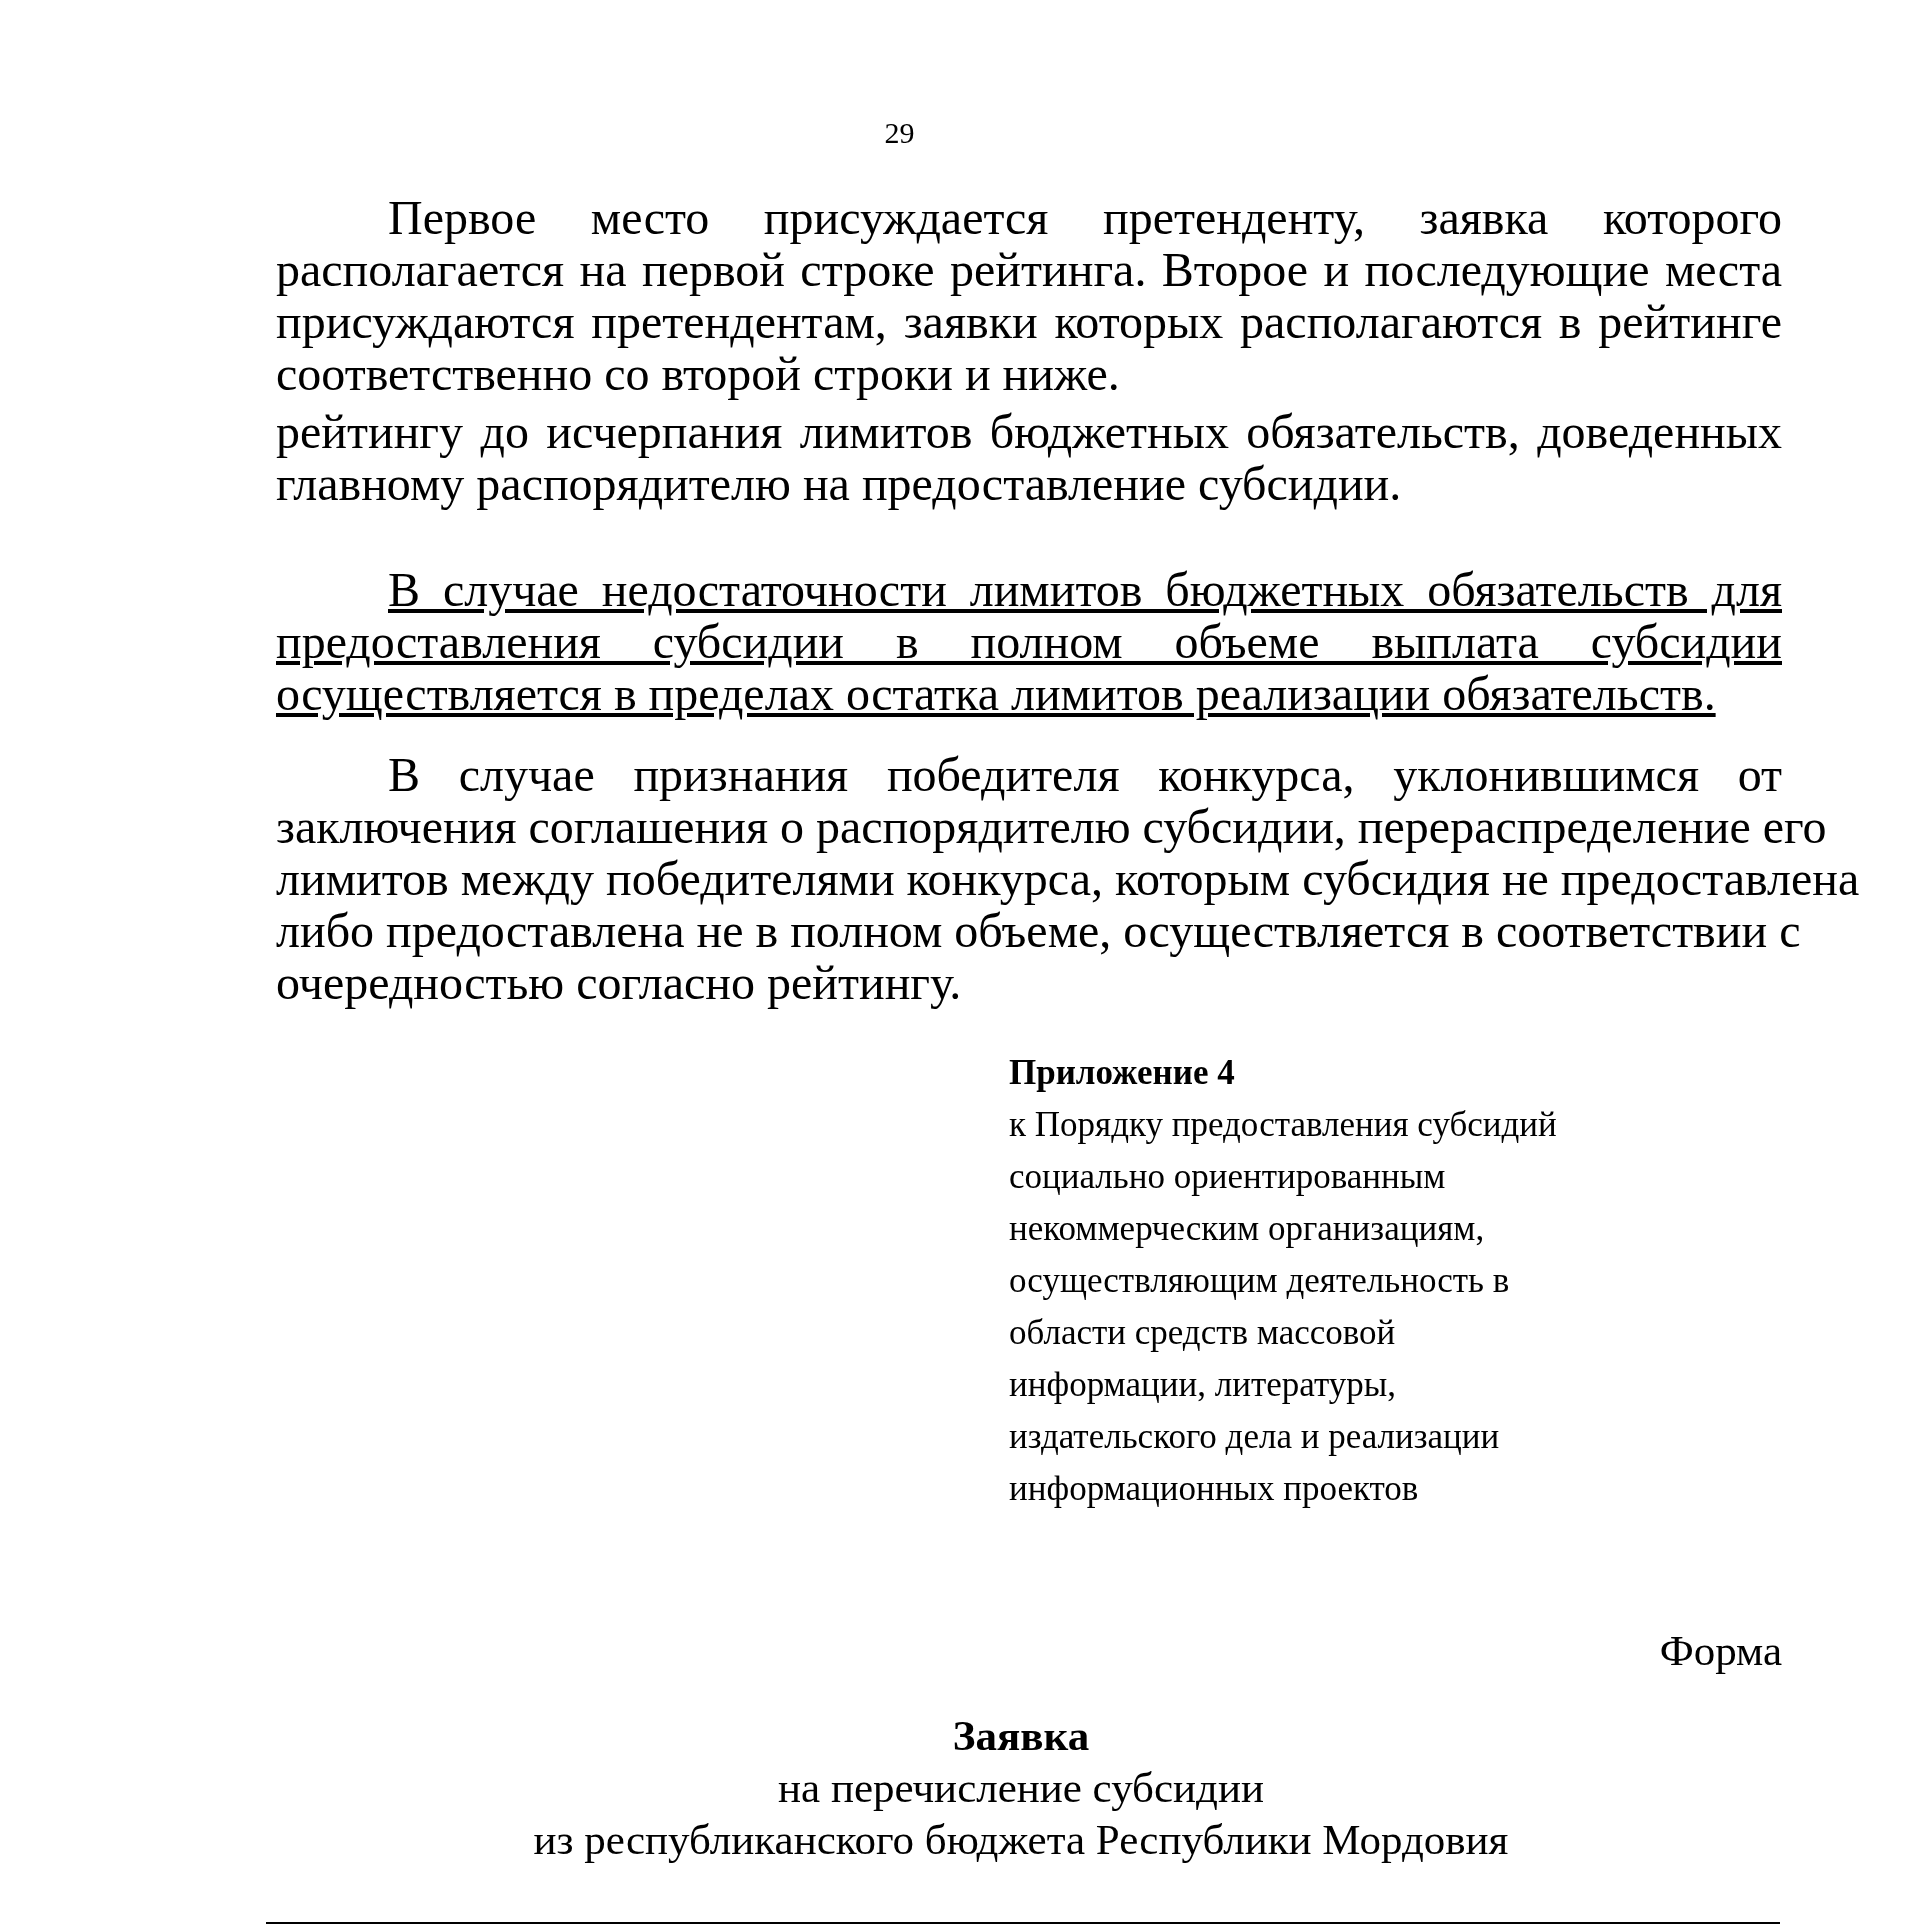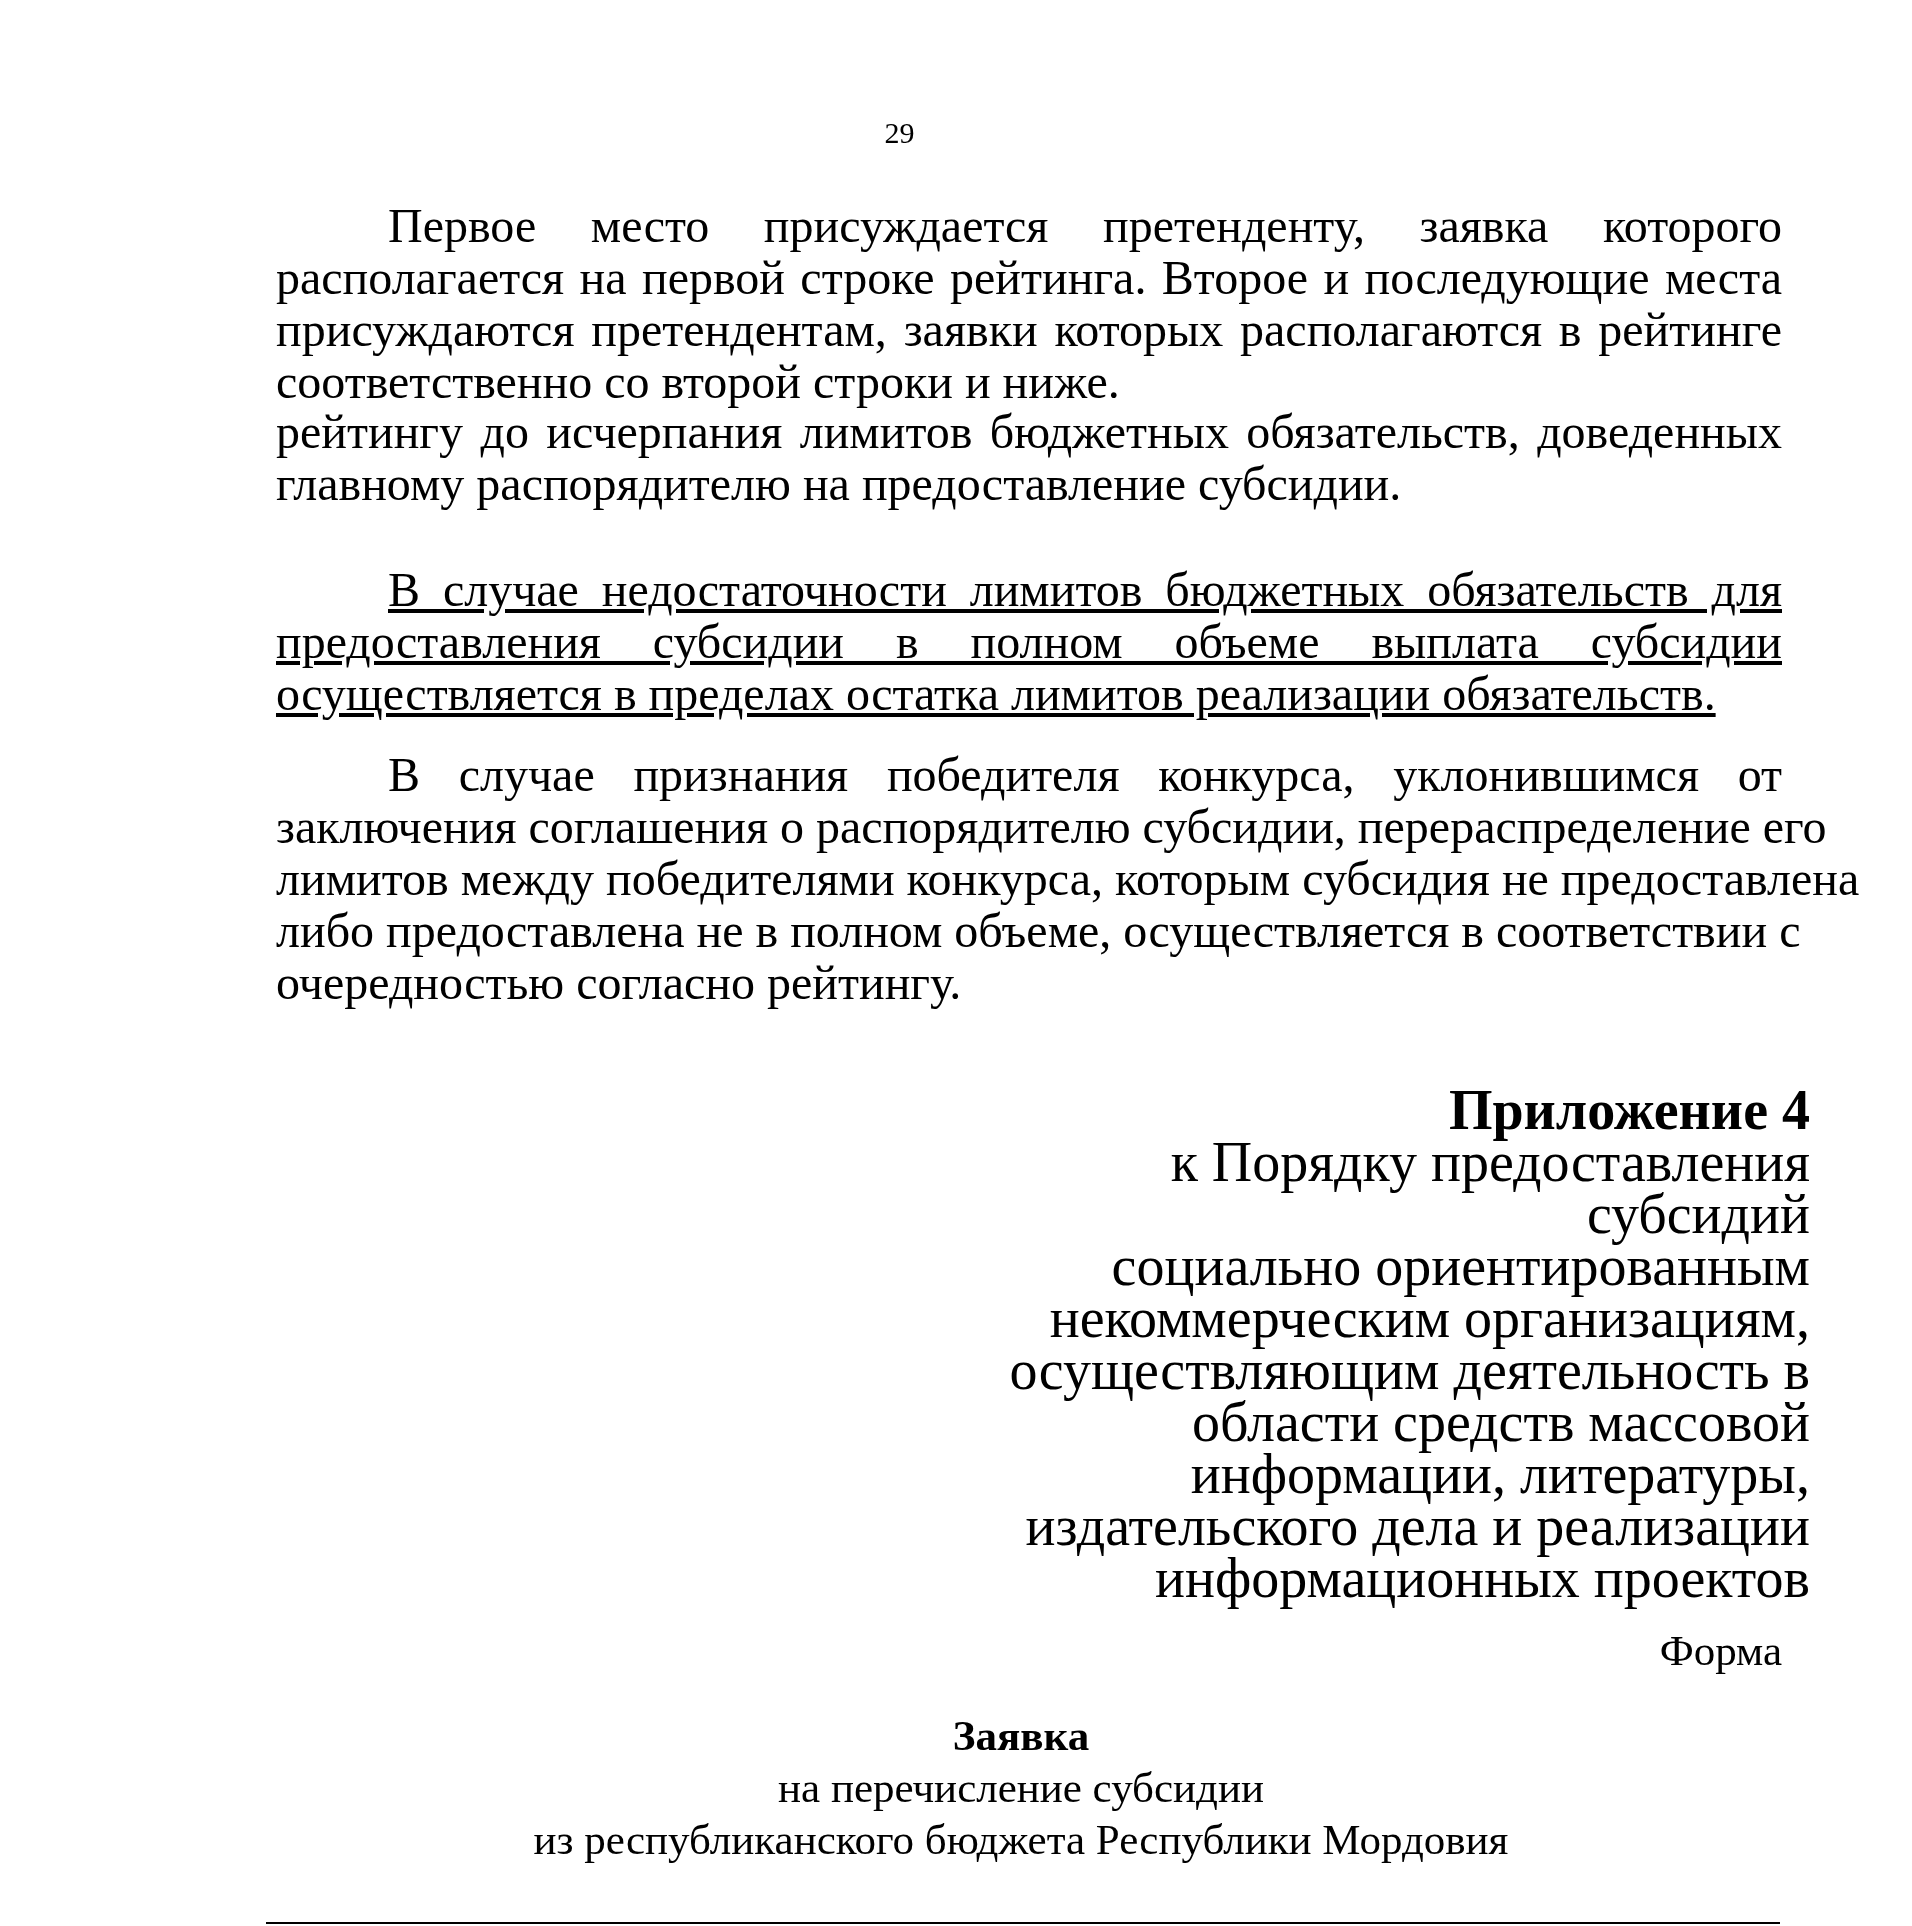--- a/index.html
+++ b/index.html
@@ -4,33 +4,33 @@
 <style>
   html, body { margin:0; padding:0; background:#ffffff; }
   body { width:1912px; height:2710px; position:relative; overflow:hidden;
          font-family:"Liberation Serif","DejaVu Serif",serif; color:#000; }
   .abs { position:absolute; }
   .page-num { left:0; width:1799px; top:116px; text-align:center; font-size:30px; }
   .para { left:276px; width:1506px; font-size:48px; line-height:52px; text-align:justify; text-align-last:left; }
   .para .line { display:block; text-align:justify; text-align-last:justify; white-space:nowrap; }
   .para .line.last { text-align-last:left; }
   .indent { padding-left:112px; }
-  .appendix { left:1009px; width:801px; top:1084px; text-align:right; font-size:56px; line-height:52px; }
+  .appendix { left:1009px; width:801px; top:1047px; text-align:left; font-size:35px; line-height:52px; }
   .appendix .title { font-weight:bold; }
   .forma { right:130px; top:1626px; font-size:43px; }
   .zayavka { left:0; width:2042px; top:1710px; text-align:center; font-size:43px; line-height:52px; }
   .zayavka .title { font-weight:bold; }
   .org-line { left:266px; width:1514px; top:1922px; border-top:2.3px solid #000; }
 </style>
 </head>
 <body>
 
 <div class="abs page-num">29</div>
 
-<div class="abs para" style="top:200px;">
+<div class="abs para" style="top:192px;">
   <span class="line indent">Первое место присуждается претенденту, заявка которого</span>
   <span class="line">располагается на первой строке рейтинга. Второе и последующие места</span>
   <span class="line">присуждаются претендентам, заявки которых располагаются в рейтинге</span>
   <span class="line last">соответственно со второй строки и ниже.</span>
 </div>
 
 <div class="abs para" style="top:406px;">
   <span class="line">рейтингу до исчерпания лимитов бюджетных обязательств, доведенных</span>
   <span class="line last">главному распорядителю на предоставление субсидии.</span>
 </div>

